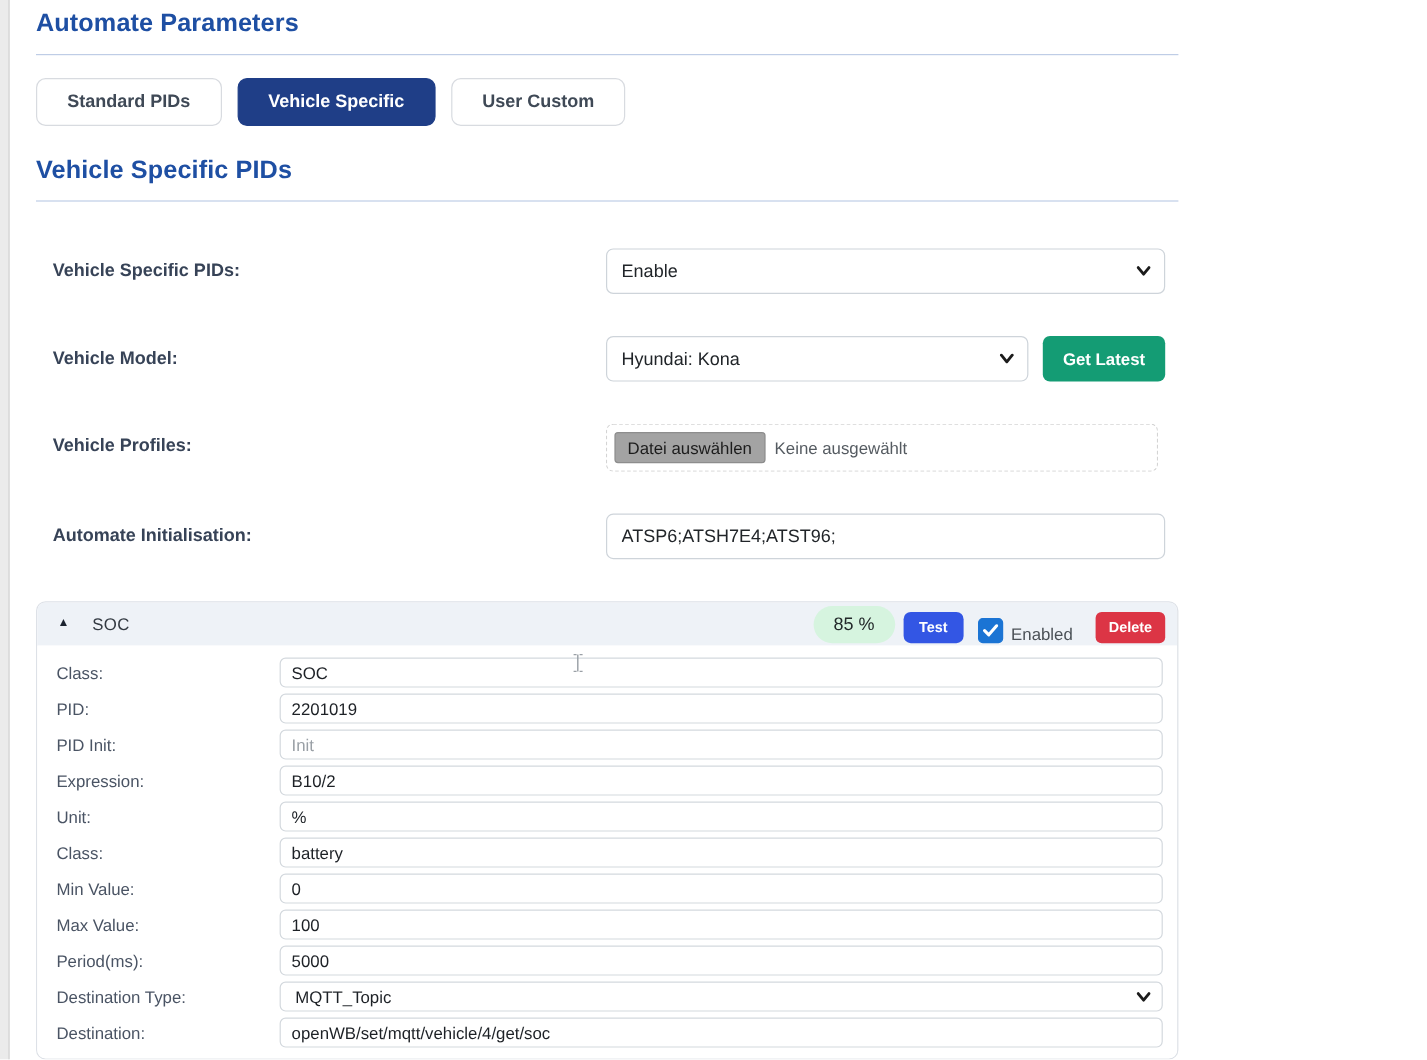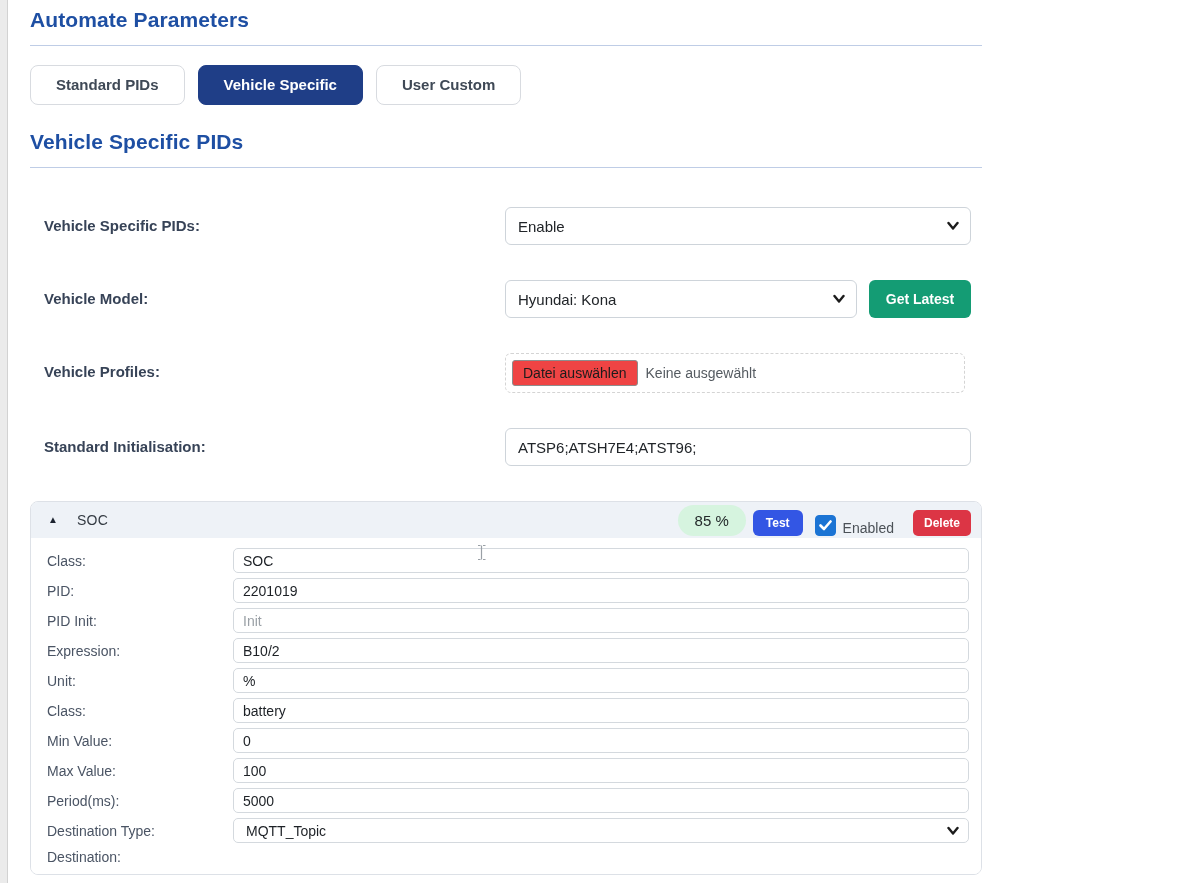--- a/index.html
+++ b/index.html
@@ -112,21 +112,21 @@
     flex: 1;
     height: 40px;
     border: 1px dashed #d4d4d4;
     border-radius: 6px;
     display: flex;
     align-items: center;
     padding: 0 6px;
     margin-right: 6px;
   }
   .file-btn {
-    background: #ef4444;
+    background: #a3a3a3;
     border: 1px solid #8d8d8d;
     border-radius: 3px;
     font-family: "Liberation Sans", sans-serif;
     font-size: 14px;
     color: #1c1c1c;
     padding: 4px 10px;
     cursor: pointer;
   }
   .file-status { margin-left: 8px; font-size: 14px; color: #555b61; }
   
@@ -299,21 +299,21 @@
       <div class="form-label">Vehicle Profiles:</div>
       <div class="form-control-area">
         <div class="file-box">
           <button class="file-btn">Datei auswählen</button>
           <span class="file-status">Keine ausgewählt</span>
         </div>
       </div>
     </div>
 
     <div class="form-row">
-      <div class="form-label">Standard Initialisation:</div>
+      <div class="form-label">Automate Initialisation:</div>
       <div class="form-control-area">
         <input class="form-input" type="text" value="ATSP6;ATSH7E4;ATST96;" style="">
       </div>
     </div>
 
   </div>
 
   <div class="panel">
     <div class="panel-header">
       <span class="collapse-icon">▲</span>
@@ -385,20 +385,21 @@
             <option>MQTT_Topic</option>
           </select>
           <svg class="chevron soc-chevron" viewBox="0 0 12 10">
               <polyline points="1.5,2 6,7.5 10.5,2" fill="none" stroke="#1c1c1c" stroke-width="2.4" stroke-linecap="round" stroke-linejoin="round"></polyline>
             </svg>
         </div>
       </div>
 
       <div class="soc-row" style="margin-bottom:0">
         <div class="soc-label">Destination:</div>
+        <div class="soc-input-wrap"><input class="soc-input" type="text" value="openWB/set/mqtt/vehicle/4/get/soc" style=""></div>
       </div>
 
     </div>
   </div>
 
 </div>
 
 <svg class="text-cursor" width="11" height="17" viewBox="0 0 11 17">
   <path d="M2 1.5 H4.5 M7 1.5 H9.5 M5.5 1.5 V15.5 M2 15.5 H4.5 M7 15.5 H9.5" stroke="#9aa0a6" stroke-width="1.2" fill="none"></path>
 </svg>

